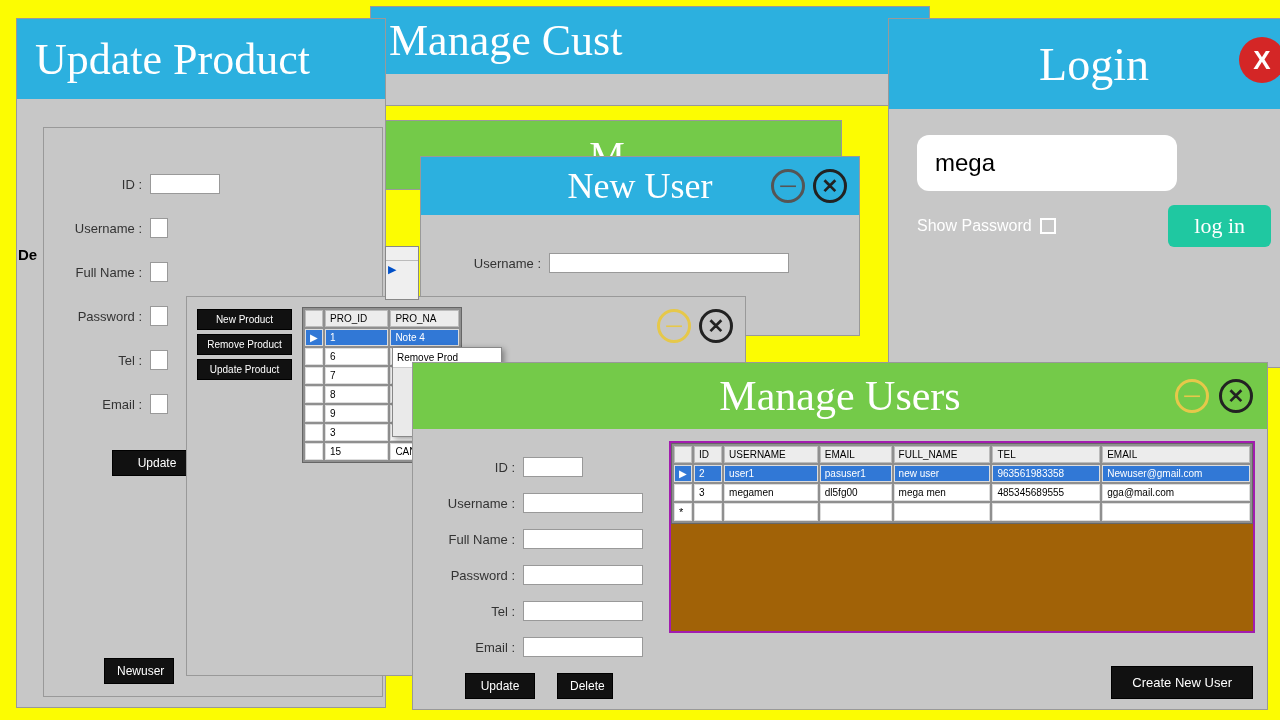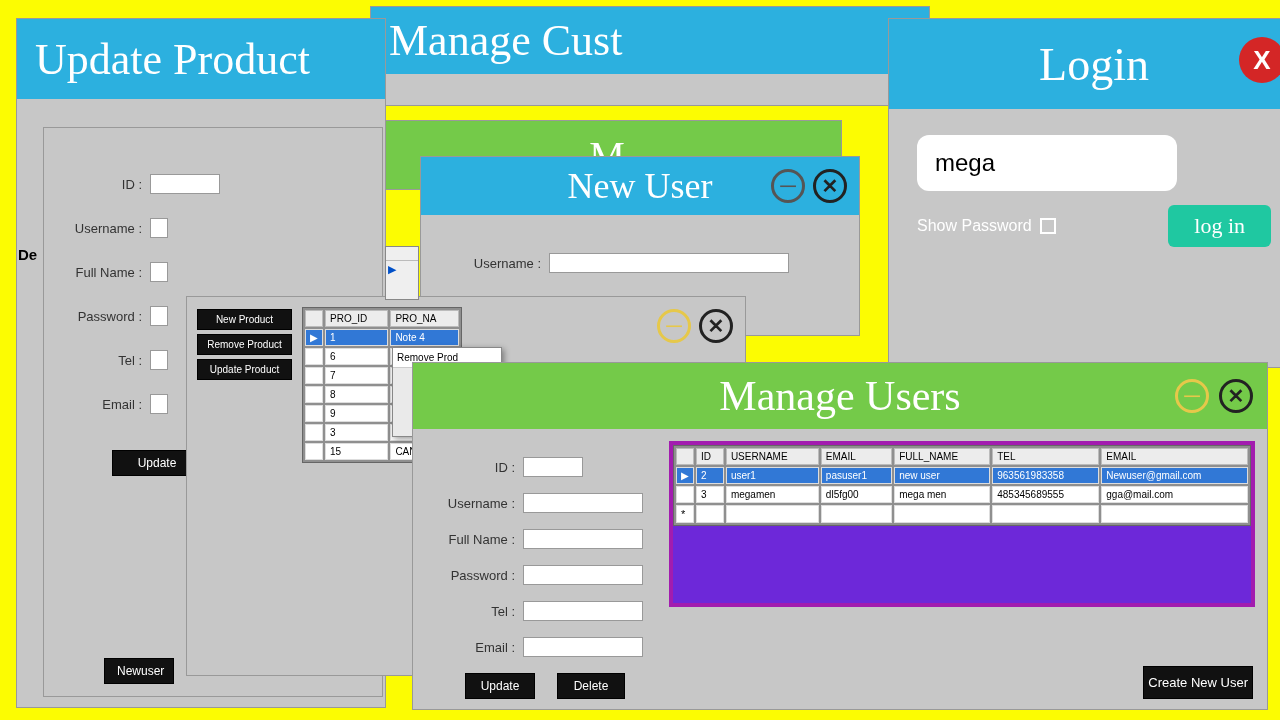--- a/index.html
+++ b/index.html
@@ -12,21 +12,21 @@
 .min{border:3px solid #555;color:#555;width:34px;height:34px;font-size:22px}
 .min.y{border-color:#e6c84a;color:#e6c84a}
 .close{border:3px solid #222;color:#222;width:34px;height:34px;font-size:20px}
 .redx{background:#d42626;color:#fff;width:46px;height:46px;font-size:26px;border:none}
 label{font-size:13px;color:#333}
 .field{display:flex;align-items:center;margin:16px 0}
 .field label{width:90px;text-align:right;margin-right:8px}
 .field input{height:20px;border:1px solid #999;background:#fff;padding:1px 3px;font-size:12px}
 .btn{background:#111;color:#fff;border:1px solid #000;padding:5px 12px;font-size:12px;cursor:pointer}
 .btn.sm{font-size:10px;padding:4px 6px;width:95px;margin:2px 0}
-.btn.lg{padding:8px 4px;font-size:13px}
+.btn.lg{padding:8px 20px;font-size:13px}
 .loginbtn{background:#1fc8a1;color:#fff;border:none;border-radius:6px;padding:8px 26px;font-size:22px;font-family:Georgia,serif}
 .pill{background:#fff;border-radius:12px;padding:14px 18px;font-size:24px;margin:14px 0;width:260px}
 .table{background:#8f8f8f;border:1px solid #666;font-size:10px}
 .table th{background:#ececec;border:1px solid #bbb;font-weight:normal;padding:2px 4px;text-align:left}
 .table td{background:#fff;border:1px solid #ddd;padding:2px 4px}
 .table tr.sel td{background:#3178d6;color:#fff}
 .rowhead{background:#ececec;width:18px;border:1px solid #bbb}
 .arrow{color:#0050c8}
 .panel{background:#c7c7c7;position:absolute;border:1px solid #999}
 </style>
@@ -188,24 +188,24 @@
       <div class="field">
           <label>Tel :</label>
           <input style="width: 120px;">
         </div>
       <div class="field">
           <label>Email :</label>
           <input style="width: 120px;">
         </div>
       <div style="margin:14px 0 0 40px;display:flex;gap:22px">
         <button class="btn" style="width:70px">Update</button>
-        <button class="btn" style="width:68px">Delete</button>
-      </div>
-    </div>
-    <div style="flex:1;background:#6d28d9;border:4px solid #a21caf;height:166px">
+        <button class="btn" style="width:56px">Delete</button>
+      </div>
+    </div>
+    <div style="flex:1;background:#a16207;border:2px solid #a21caf;height:192px">
       <table class="table" style="width:100%">
         <tbody>
             <tr>
               <th class="rowhead"></th>
               <th>ID</th>
               <th>USERNAME</th>
               <th>EMAIL</th>
               <th>FULL_NAME</th>
               <th>TEL</th>
               <th>EMAIL</th>

